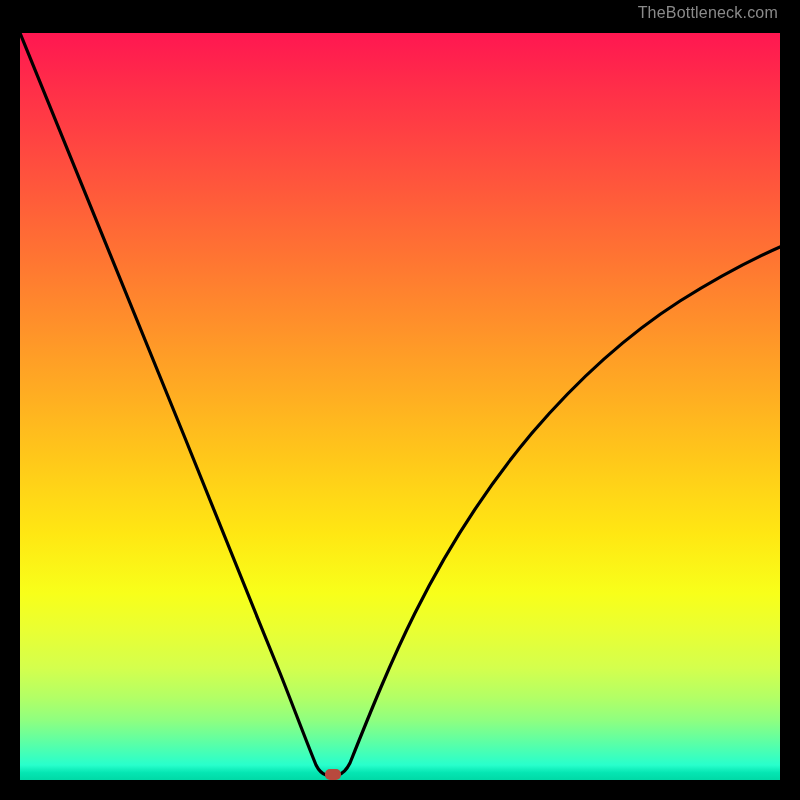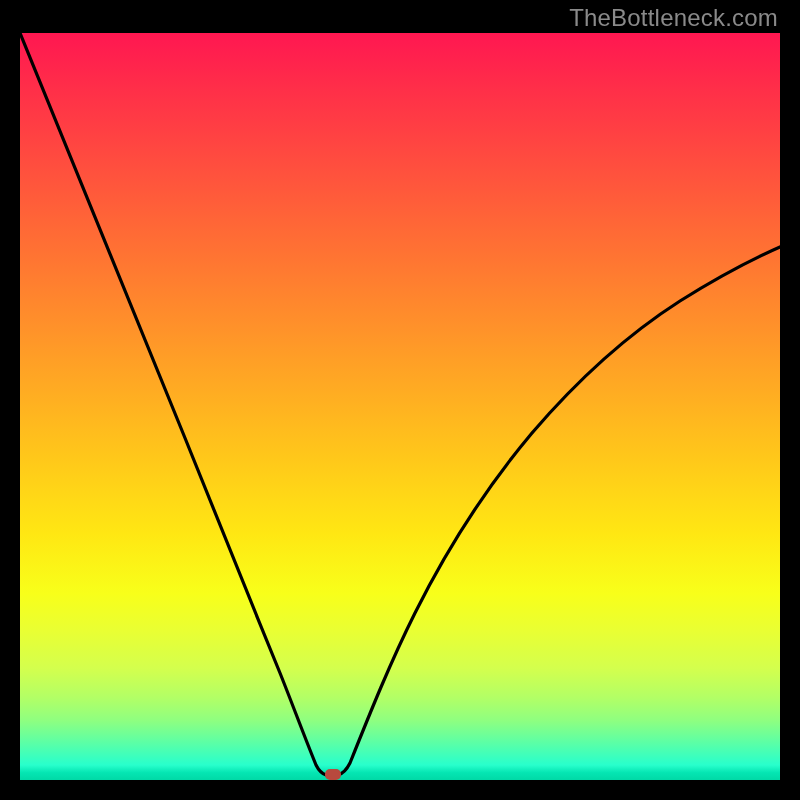--- a/index.html
+++ b/index.html
@@ -46,21 +46,21 @@
         #4affb3 96%,
         #28ffcc 98%,
         #05e6b3 99%,
         #00d9a6 100%);
   }
   .watermark {
     position: absolute;
     top: 4px;
     right: 22px;
     color: #8a8a8a;
-    font-size: 24px;
+    font-size: 16px;
     font-weight: 500;
     letter-spacing: 0.2px;
   }
   svg.overlay {
     position: absolute;
     left: 20px;
     top: 33px;
     width: 760px;
     height: 747px;
     display: block;

